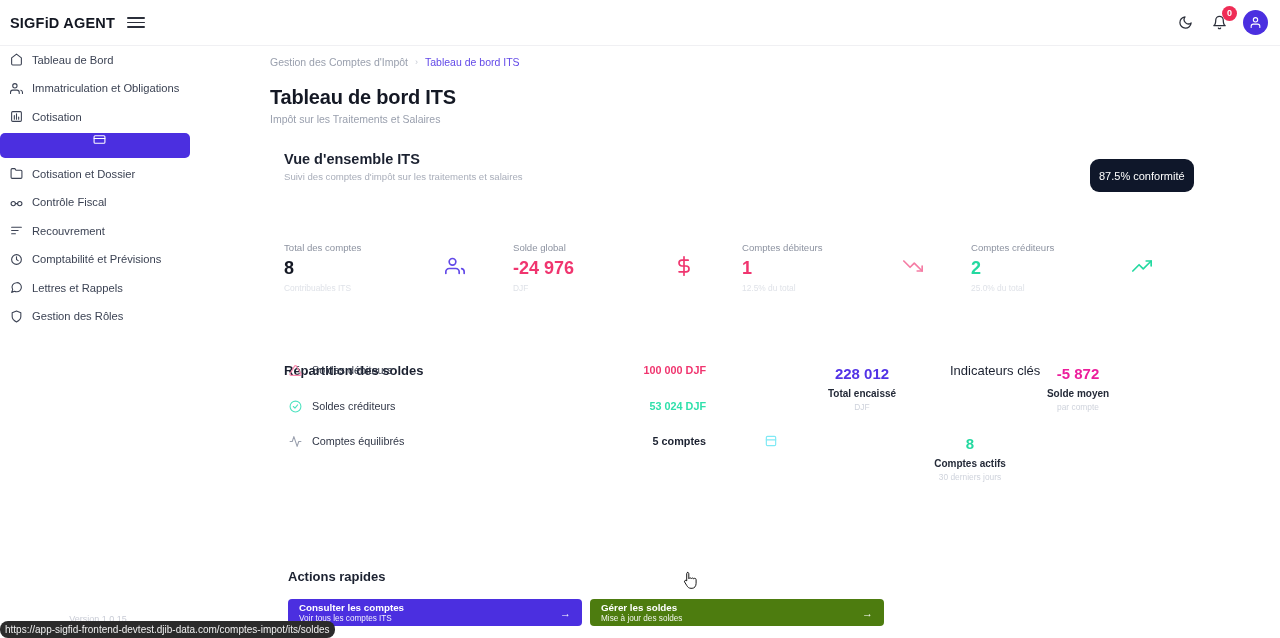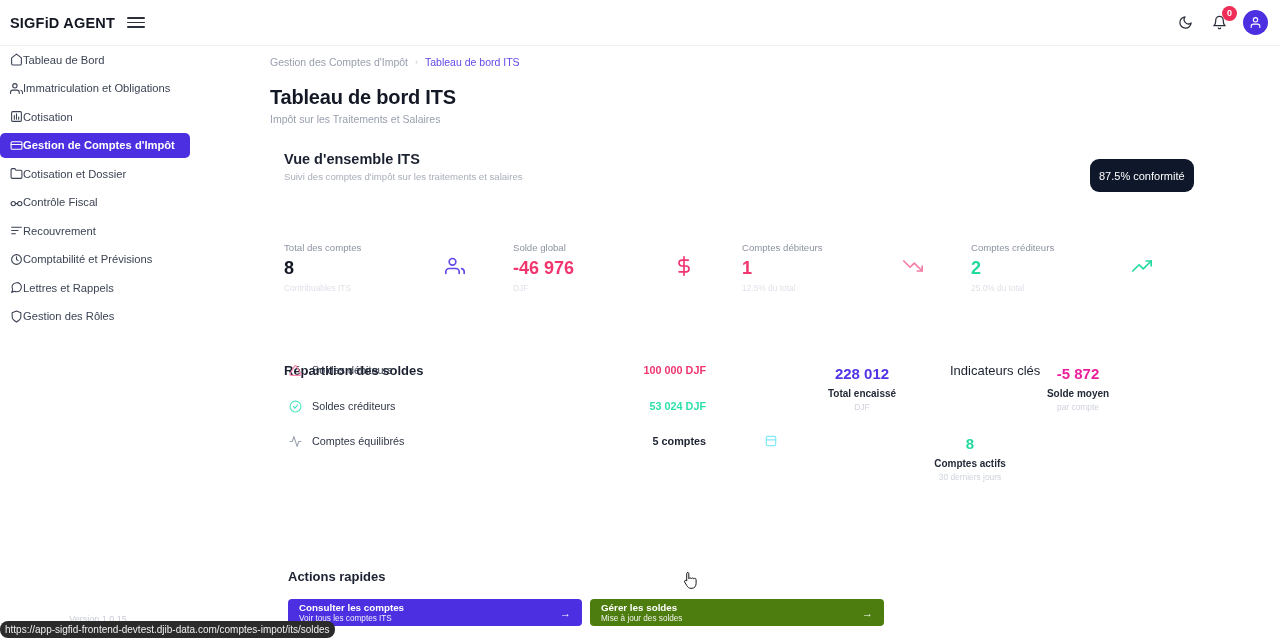--- a/index.html
+++ b/index.html
@@ -51,28 +51,28 @@
     display: flex; align-items: center; justify-content: center;
     cursor: pointer;
   }
 
   
   .sidebar {
     position: absolute; left: 0; top: 38px; width: 196px; height: 600px;
     background: #ffffff; padding-top: 8px;
   }
   .nav-item {
-    display: flex; align-items: center; 
+    display: flex; align-items: center; gap: 9px;
     height: 25px; margin: 1px 6px 1px 0;
     padding-left: 9px; border-radius: 5px;
     font-size: 11.2px; color: #3b4253; cursor: pointer;
     white-space: nowrap;
   }
   .nav-item .nav-ico { width: 14px; height: 14px; display:flex; align-items:center; justify-content:center; flex: 0 0 14px; color:#3b4253; }
-  .nav-item.active { background: #4b2fe0; color: #ffffff; font-weight: bold; }
+  .nav-item.active { background: #4b2fe0; color: #ffffff; font-weight: bold; flex-direction: column; }
   .nav-item.active .nav-ico { color: #ffffff; }
   .nav-item-spacer { height: 1.5px; }
   .version {
     position: absolute; left: 0; width: 196px; bottom: 14px;
     text-align: center; font-size: 9px; color: #c9ccd6;
   }
 
   
   .main {
     position: absolute; left: 196px; top: 38px;
@@ -327,21 +327,21 @@
           <svg width="20" height="20" viewBox="0 0 24 24" fill="none" stroke="#6249e8" stroke-width="2" stroke-linecap="round" stroke-linejoin="round">
               <path d="M17 21v-2a4 4 0 0 0-4-4H5a4 4 0 0 0-4 4v2"></path>
               <circle cx="9" cy="7" r="4"></circle>
               <path d="M23 21v-2a4 4 0 0 0-3-3.87"></path>
             </svg>
         </span>
       </div>
 
       <div class="kpi">
         <div class="kpi-label">Solde global</div>
-        <div class="kpi-value" style="color:#f0356f">-46 976</div>
+        <div class="kpi-value" style="color:#f0356f">-24 976</div>
         <div class="kpi-hint">DJF</div>
         <span class="kpi-ico">
           <svg width="20" height="20" viewBox="0 0 24 24" fill="none" stroke="#f0356f" stroke-width="2" stroke-linecap="round" stroke-linejoin="round">
               <path d="M12 1v22"></path>
               <path d="M17 5H9.5a3.5 3.5 0 0 0 0 7h5a3.5 3.5 0 0 1 0 7H6"></path>
             </svg>
         </span>
       </div>
 
       <div class="kpi">

